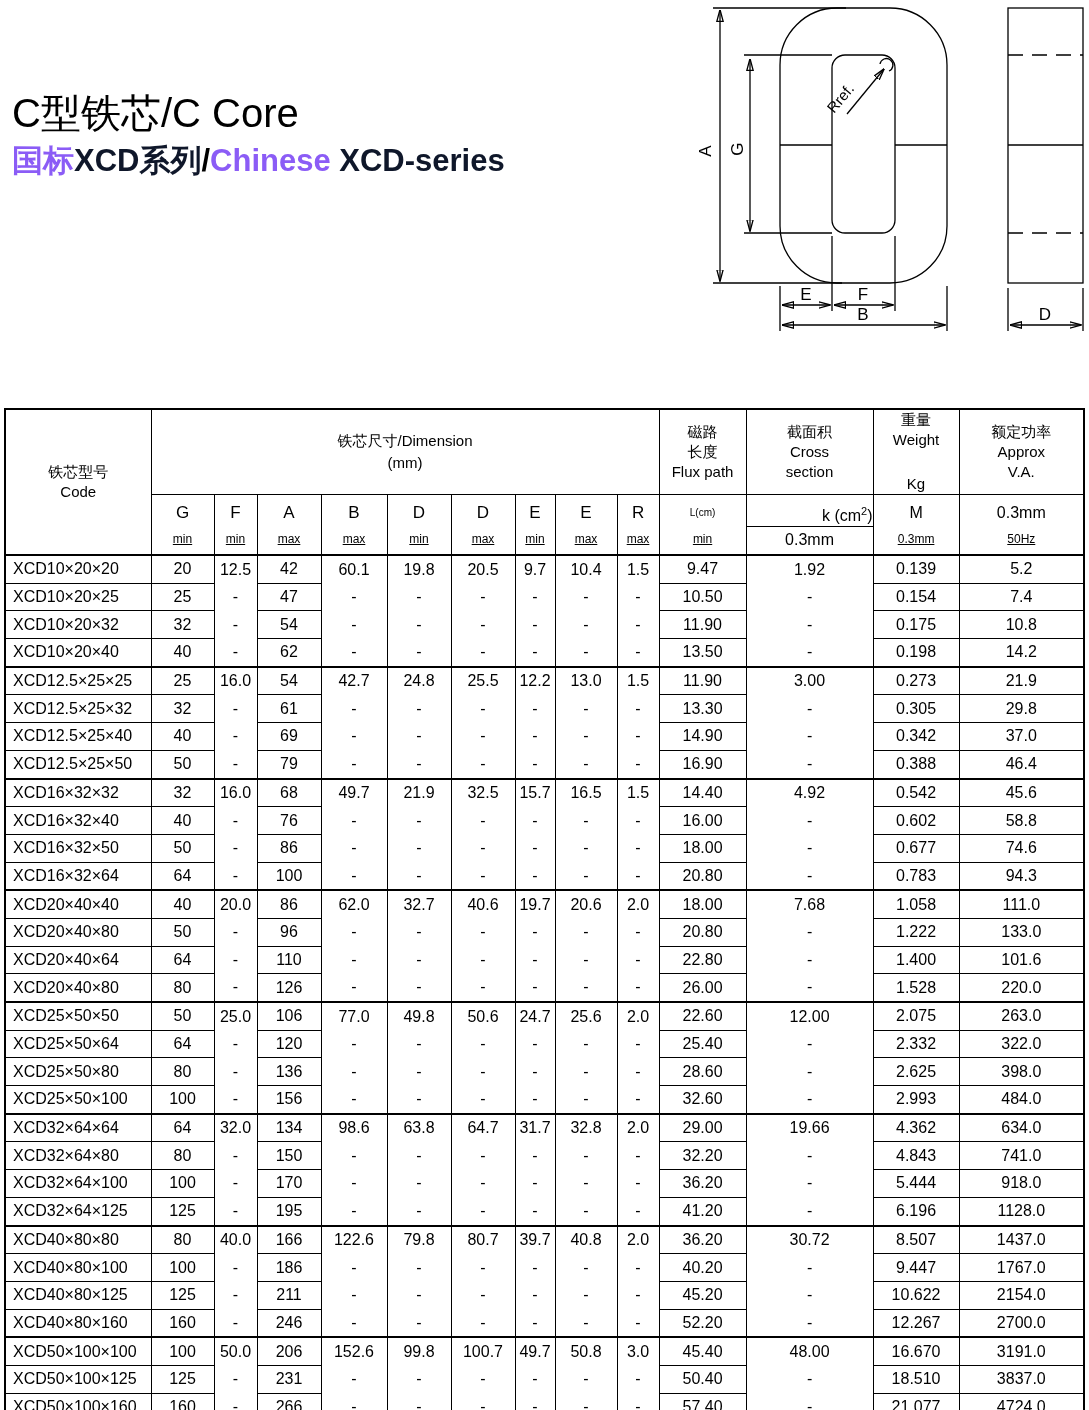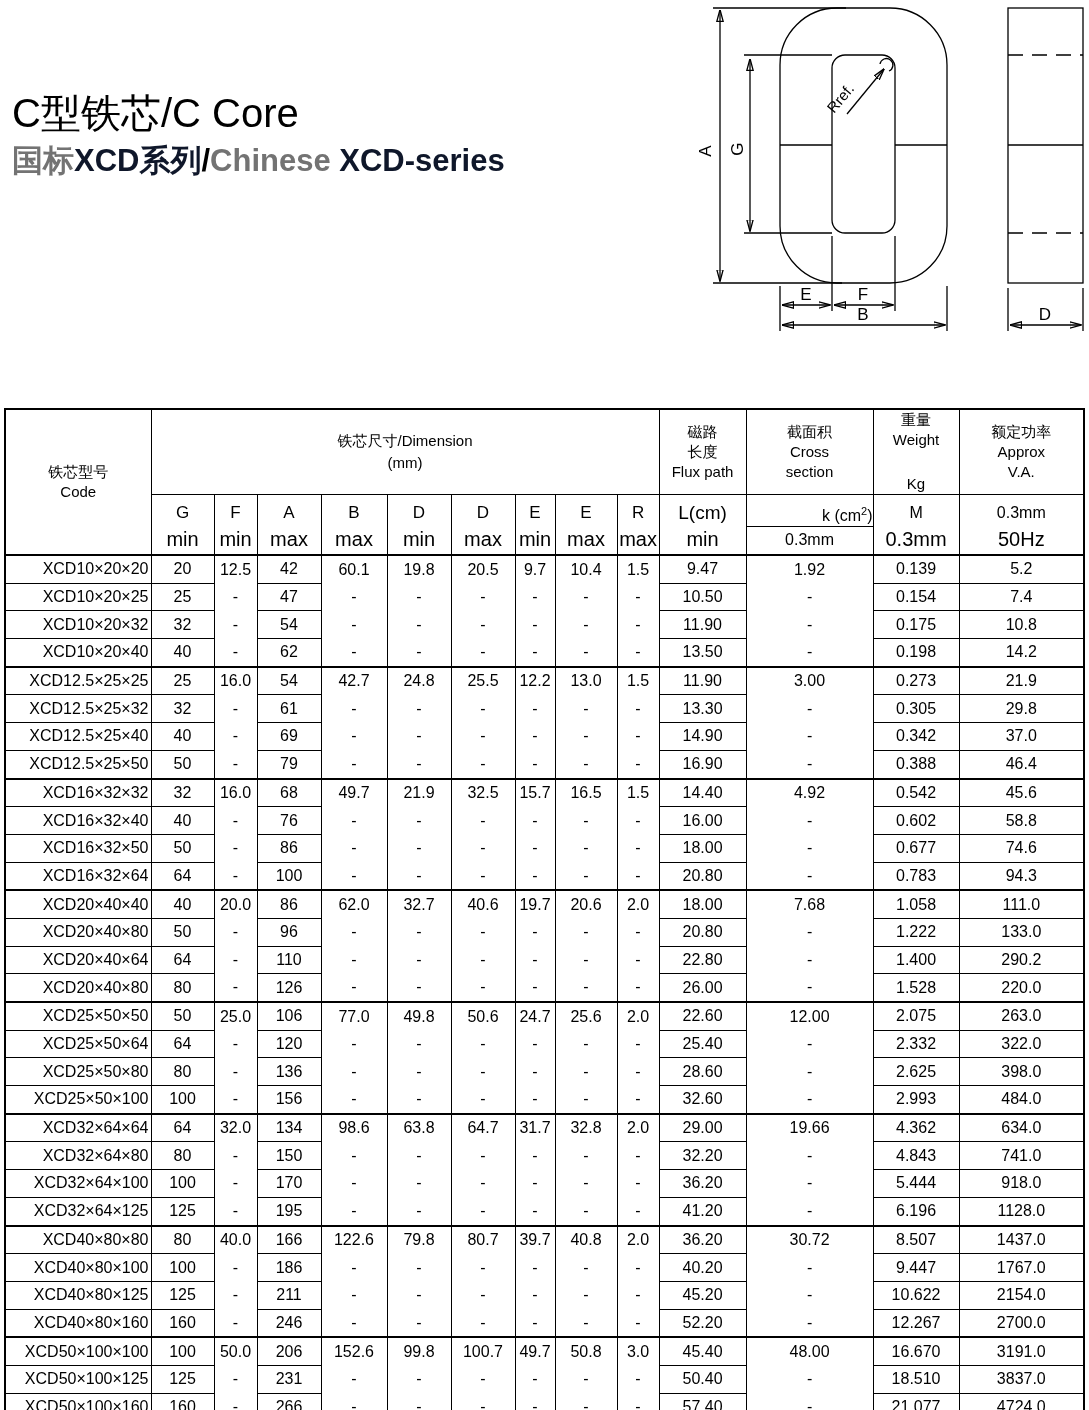--- a/index.html
+++ b/index.html
@@ -9,49 +9,49 @@
     overflow:hidden;
   }
   .title {
     position:absolute; left:12px; top:86px;
     font-size:40px; font-weight:normal; letter-spacing:0px; white-space:nowrap;
   }
   .subtitle {
     position:absolute; left:12px; top:140px;
     font-size:31px; font-weight:bold; white-space:nowrap;
   }
-  .c-blue { color:#737373; }
+  .c-blue { color:#8b5cf6; }
   .c-red  { color:#0f172a; }
   svg.diagram { position:absolute; left:0; top:0; }
   svg.diagram path, svg.diagram rect, svg.diagram line {
     fill:none; stroke:#000; stroke-width:1.3;
   }
   svg.diagram text { fill:#000; stroke:none; font-family:"Liberation Sans", sans-serif; }
 
   table.spec {
     position:absolute; left:4px; top:408px; width:1081px;
     border-collapse:collapse; table-layout:fixed;
     font-family:"Liberation Sans", sans-serif;
   }
   table.spec { border:2.5px solid #000; }
   .spec th, .spec td { border:1.7px solid #000; font-weight:normal; vertical-align:middle; }
   .hr1 th { height:84px; font-size:15px; line-height:20px; text-align:center; padding:0; }
   .hr1 .two-line { line-height:22px; }
   .kg-line { margin-top:24px; }
   .hr2 th { height:59px; padding:0; text-align:center; border-bottom-width:2.3px; }
   .hr2 .letter { font-size:17px; height:31px; line-height:33px; }
-  .hr2 .mm { font-size:20px; height:27px; line-height:24px; }
+  .hr2 .mm { font-size:12px; height:27px; line-height:24px;text-decoration:underline; }
   .hr2 .csub .l1 { font-size:16px; height:30px; line-height:30px;text-align:right; }
   .hr2 .csub .l1 sup { font-size:11px; }
   .hr2 .csub .l2 { font-size:16px; height:27px; line-height:26px; border-top:1.6px solid #000; }
   .spec tbody td {
     height:26.7px; text-align:center; font-size:16px; padding:0 2px;
     border-top-width:1.3px; border-bottom-width:1.3px; white-space:nowrap; overflow:hidden;
   }
-  .spec tbody td.code { text-align:right; padding-left:7px; }
+  .spec tbody td.code { text-align:left; padding-left:7px; }
   .spec td.nt { border-top-style:hidden; }
   .spec td.nb { border-bottom-style:hidden; }
   .spec tr.gs td { border-top-width:2.3px; border-top-style:solid; }
 </style>
 </head>
 <body>
 
 <div class="title">C型铁芯/C Core</div>
 <div class="subtitle"><span class="c-blue">国标</span><span class="c-red">XCD系列</span><span>/</span><span class="c-blue">Chinese</span><span class="c-red"> XCD-series</span>
 </div>
@@ -189,21 +189,21 @@
         </th>
       <th>
           <div class="letter">E</div>
           <div class="mm">max</div>
         </th>
       <th>
           <div class="letter">R</div>
           <div class="mm">max</div>
         </th>
       <th>
-          <div class="letter" style="font-size:19px">L(cm)</div>
+          <div class="letter" style="font-size:10px">L(cm)</div>
           <div class="mm">min</div>
         </th>
       <th>
         <div class="csub">
           <div class="l1"><span>k (cm</span><sup>2</sup><span>)</span></div>
           <div class="l2">0.3mm</div>
         </div>
       </th>
       <th>
           <div class="letter" style="font-size:16px">M</div>
@@ -447,21 +447,21 @@
         <td>110</td>
         <td class="nt nb">-</td>
         <td class="nt nb">-</td>
         <td class="nt nb">-</td>
         <td class="nt nb">-</td>
         <td class="nt nb">-</td>
         <td class="nt nb">-</td>
         <td>22.80</td>
         <td class="nt nb">-</td>
         <td>1.400</td>
-        <td>290.2</td>
+        <td>101.6</td>
       </tr>
       <tr>
         <td class="code">XCD20×40×80</td>
         <td>80</td>
         <td class="nt">-</td>
         <td>126</td>
         <td class="nt">-</td>
         <td class="nt">-</td>
         <td class="nt">-</td>
         <td class="nt">-</td>

